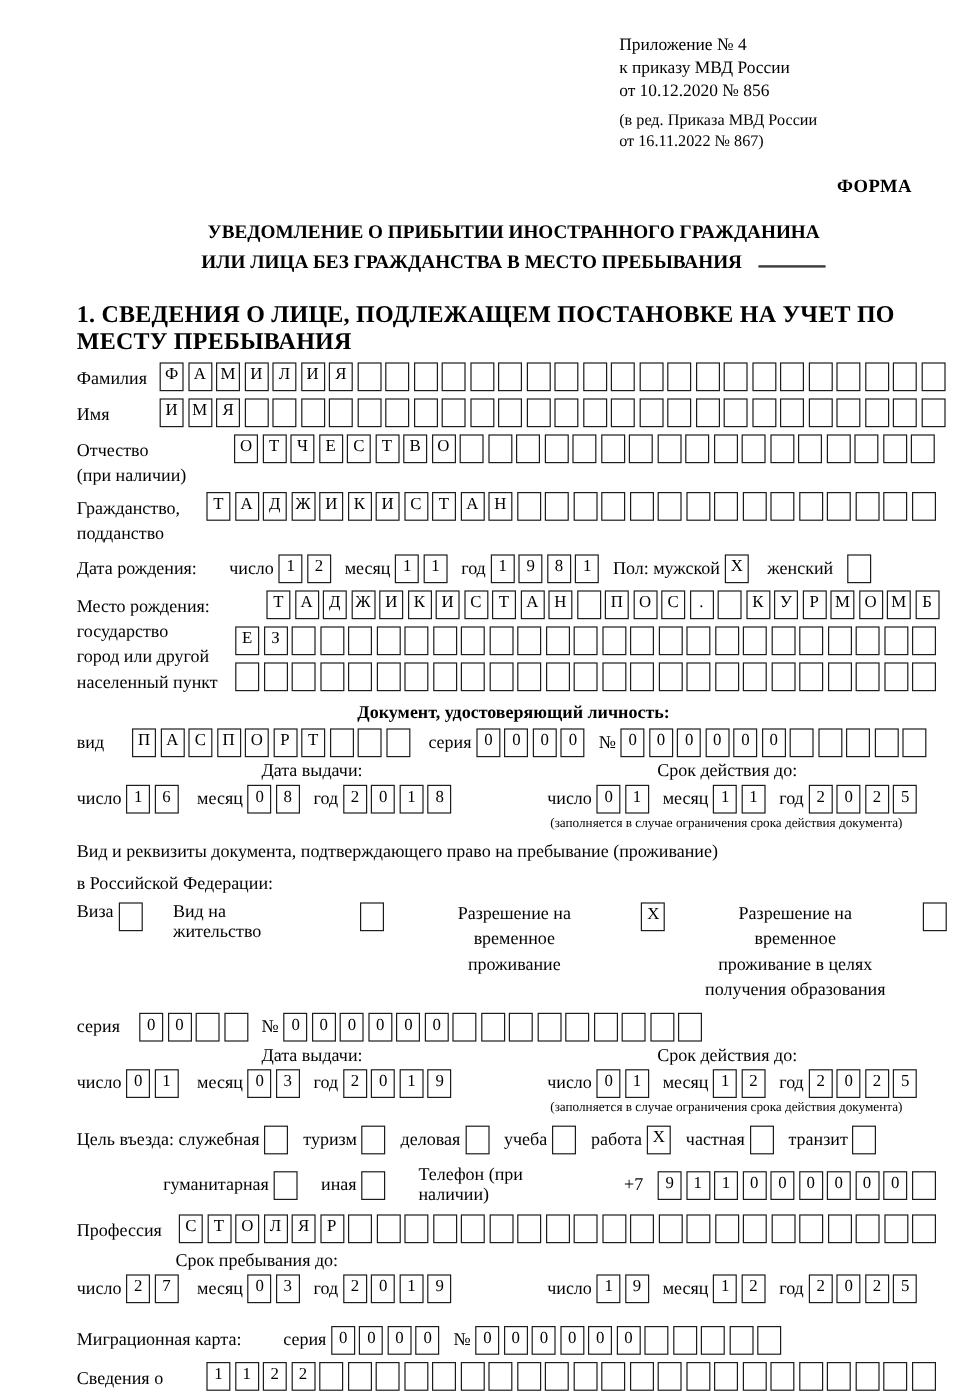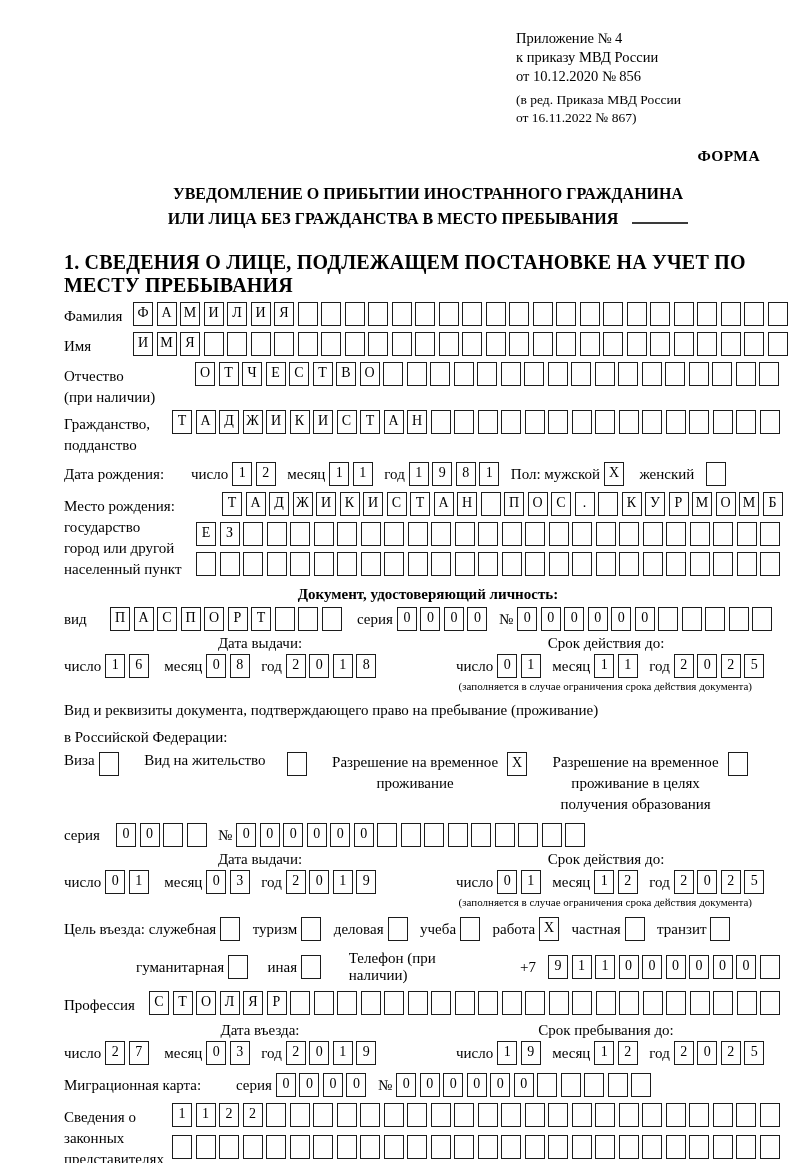--- a/index.html
+++ b/index.html
@@ -23,21 +23,21 @@
   .gap8{margin-left:8px;} .gap12{margin-left:12px;}
   .dhdr{display:flex;margin-top:4px;}
   .dhdr-l{width:392px;text-align:center;}
   .dhdr-r{width:300px;text-align:center;}
   .drow{display:flex;align-items:center;margin-top:2px;}
   .dgrp{display:flex;align-items:center;}
   .dgrp.left{flex:0 0 392px;}
   .note-r{text-align:right;padding-right:40px;font-size:11px;margin-top:2px;}
   .plain{margin-top:8px;line-height:21px;}
   .optrow{display:flex;align-items:flex-start;margin-top:4px;gap:22px;}
-  .opt{display:flex;align-items:flex-start;gap:9px;}
+  .opt{display:flex;align-items:flex-start;gap:23px;}
   .opt-lines{text-align:center;line-height:21px;}
   .purpose{display:flex;align-items:center;margin-top:9px;flex-wrap:nowrap;}
   .purpose .cbwrap{margin:0 9px 0 4px;}
   .cbwrap{display:flex;}
 </style>
 </head>
 <body>
 
 <div class="page">
 
@@ -595,21 +595,20 @@
         <span class="cb"></span>
         <span class="cb"></span>
         <span class="cb"></span>
         <span class="cb"></span>
         <span class="cb"></span>
         <span class="cb"></span>
       </div>
   </div>
 
   <div class="dhdr" style="margin-top:6px">
-    <div class="dhdr-l">Дата въезда:</div>
     <div class="dhdr-r">Срок пребывания до:</div>
   </div>
   <div class="drow">
     <div class="dgrp left">
       <span class="w">число</span>
       <span class="cbwrap">
           <span class="cb">2</span>
           <span class="cb">7</span>
         </span>
       <span class="w gap12">месяц</span>
@@ -639,21 +638,21 @@
       <span class="w gap8">год</span>
       <span class="cbwrap">
           <span class="cb">2</span>
           <span class="cb">0</span>
           <span class="cb">2</span>
           <span class="cb">5</span>
         </span>
     </div>
   </div>
 
-  <div class="inline" style="margin-top:8px">
+  <div class="inline" style="margin-top:19px">
     <span class="w" style="width:168px">Миграционная карта:</span>
     <span class="w">серия</span>
     <span class="cbwrap">
         <span class="cb">0</span>
         <span class="cb">0</span>
         <span class="cb">0</span>
         <span class="cb">0</span>
       </span>
     <span class="w gap8">№</span>
     <span class="cbwrap">

